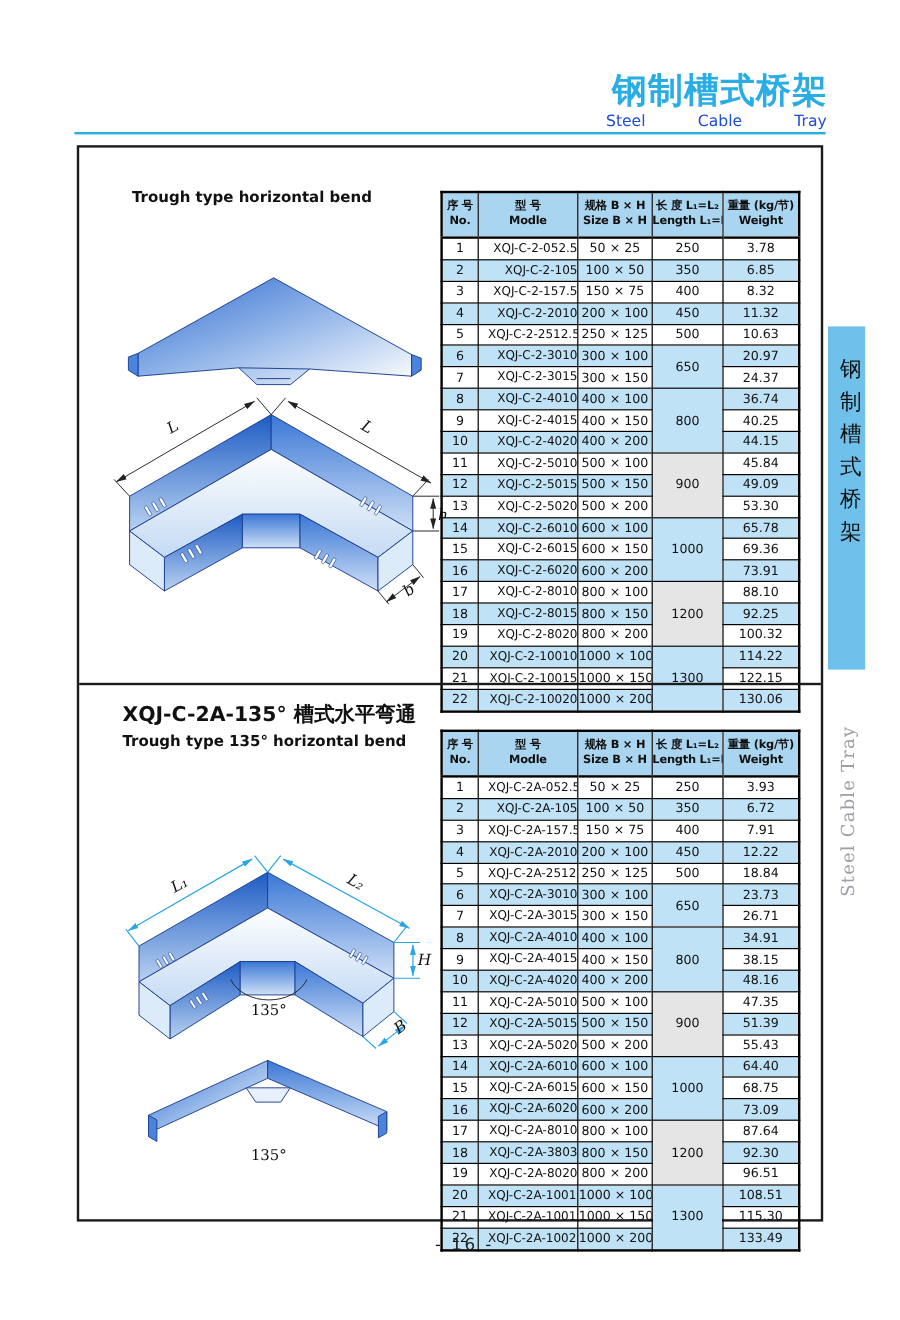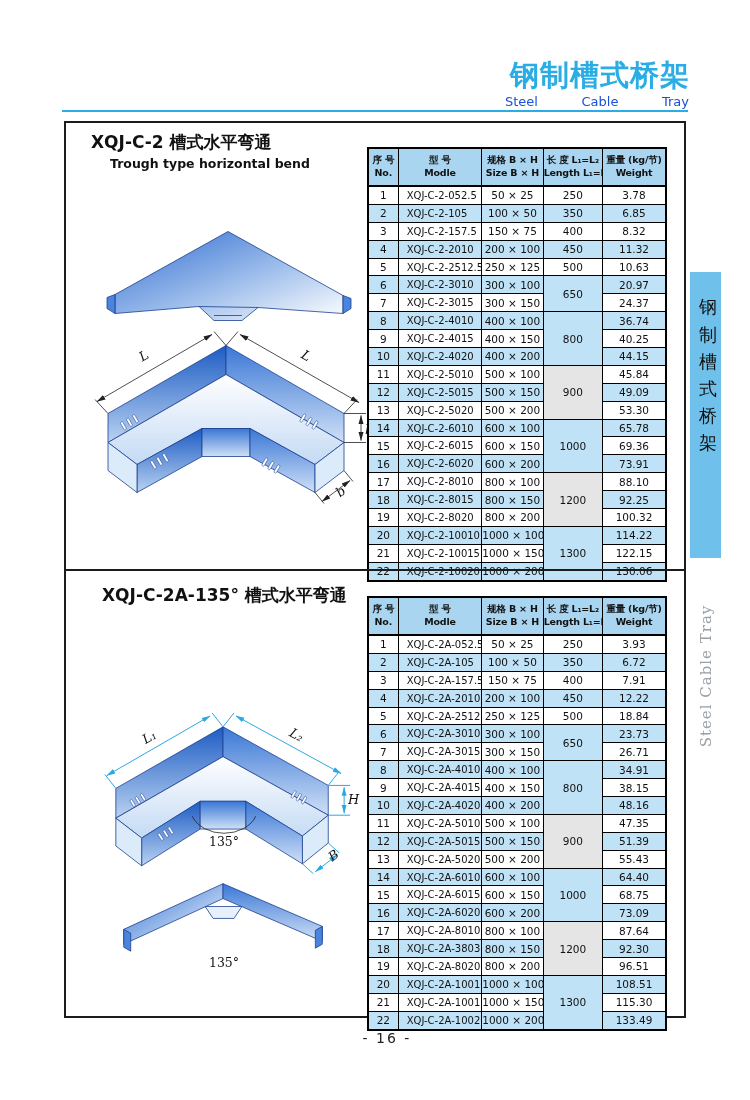--- a/index.html
+++ b/index.html
@@ -20,27 +20,27 @@
   .divider{position:absolute;left:0;top:446px;width:100%;height:2px;background:#1c1c1c;}
   .sec-title-cn{position:absolute;font-size:17px;font-weight:bold;white-space:nowrap;}
   .sec-title-en{position:absolute;font-size:12.5px;font-weight:bold;white-space:nowrap;}
   .s1-cn{left:25px;top:8px;}   .s1-en{left:17px;top:33px;margin-left:27px;}
   .s2-cn{left:36px;top:461px;text-align:center;} .s2-en{left:36px;top:487px;}
   .diagram1{position:absolute;left:12px;top:98px;}
   .diagram2{position:absolute;left:28px;top:574px;}
   
   .tbl-wrap1{position:absolute;left:301px;top:24px;}
   .tbl-wrap2{position:absolute;left:301px;top:473px;}
-  table.spec{border-collapse:collapse;table-layout:fixed;width:300px;border:2.5px solid #000;}
+  table.spec{border-collapse:collapse;table-layout:fixed;width:300px;border:2.5px solid #000;margin-top:12px;}
   table.spec th,table.spec td{border:1px solid #000;padding:0;}
   table.spec thead th{background:#a9d5f0;height:36px;font-weight:bold;
     font-size:9.5px;line-height:1.35;text-align:center;letter-spacing:-0.2px;
     border-bottom:2px solid #000;white-space:nowrap;overflow:hidden;}
   table.spec tbody td{height:16.9px;font-size:10.5px;text-align:center;white-space:nowrap;overflow:hidden;}
-  table.spec td.model{text-align:left;padding-left:8px;font-size:10px;}
+  table.spec td.model{text-align:right;padding-left:8px;font-size:10px;}
   table.spec tr.alt td{background:#bfe2f6;}
   table.spec td.merged{background:#e5e5e5;}
   
   .side-cn-box{position:absolute;left:690px;top:272px;width:31px;height:286px;
     background:#6fc1ec;overflow:hidden;}
   .side-cn-text{writing-mode:vertical-rl;text-orientation:upright;font-size:18px;
     letter-spacing:27px;padding-top:12px;margin-left:6px;color:#101010;}
   .side-en-box{position:absolute;left:684px;top:556px;width:44px;height:240px;
     display:flex;align-items:center;justify-content:center;}
   .side-en-text{transform:rotate(-90deg);white-space:nowrap;
@@ -59,21 +59,20 @@
 <div class="brand-title">钢制槽式桥架</div>
 <div class="brand-sub">
   <span>Steel</span>
   <span>Cable</span>
   <span>Tray</span>
 </div>
 <div class="brand-rule"></div>
 
 <div class="main-box" style="position:absolute;">
 
-  <div class="sec-title-cn s1-cn">XQJ-C-2 槽式水平弯通</div>
   <div class="sec-title-en s1-en">Trough type horizontal bend</div>
 
   <svg class="diagram1" width="295" height="315" viewBox="0 0 295 310" xmlns="http://www.w3.org/2000/svg">
     <defs>
       <linearGradient id="d1a" x1="0" y1="0" x2="1" y2="1">
         <stop offset="0" stop-color="#2e6bd0"></stop>
           <stop offset="0.55" stop-color="#9dbdeb"></stop>
           <stop offset="1" stop-color="#ffffff"></stop>
       </linearGradient>
       <linearGradient id="d1w" x1="0" y1="0" x2="0" y2="1">
@@ -322,20 +321,21 @@
             <td class="size">1000 × 200</td>
             <td class="weight">130.06</td>
           </tr>
         </tbody>
     </table>
   </div>
 
   <div class="divider"></div>
 
   <div class="sec-title-cn s2-cn">XQJ-C-2A-135° 槽式水平弯通</div>
+  <div class="sec-title-en s2-en">Trough type 135° horizontal bend</div>
 
   <svg class="diagram2" width="268" height="288" viewBox="0 0 270 290" xmlns="http://www.w3.org/2000/svg">
     <defs>
       <linearGradient id="d2a" x1="0" y1="0" x2="1" y2="1">
         <stop offset="0" stop-color="#2e6bd0"></stop>
           <stop offset="0.55" stop-color="#9dbdeb"></stop>
           <stop offset="1" stop-color="#ffffff"></stop>
       </linearGradient>
       <linearGradient id="d2w" x1="0" y1="0" x2="0" y2="1">
         <stop offset="0" stop-color="#1d5cc4"></stop>

